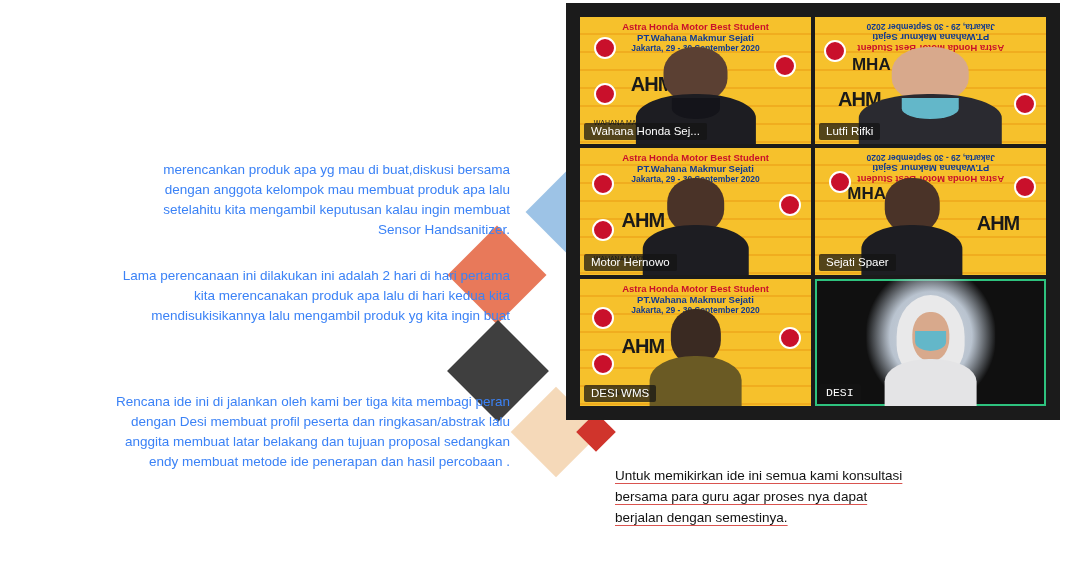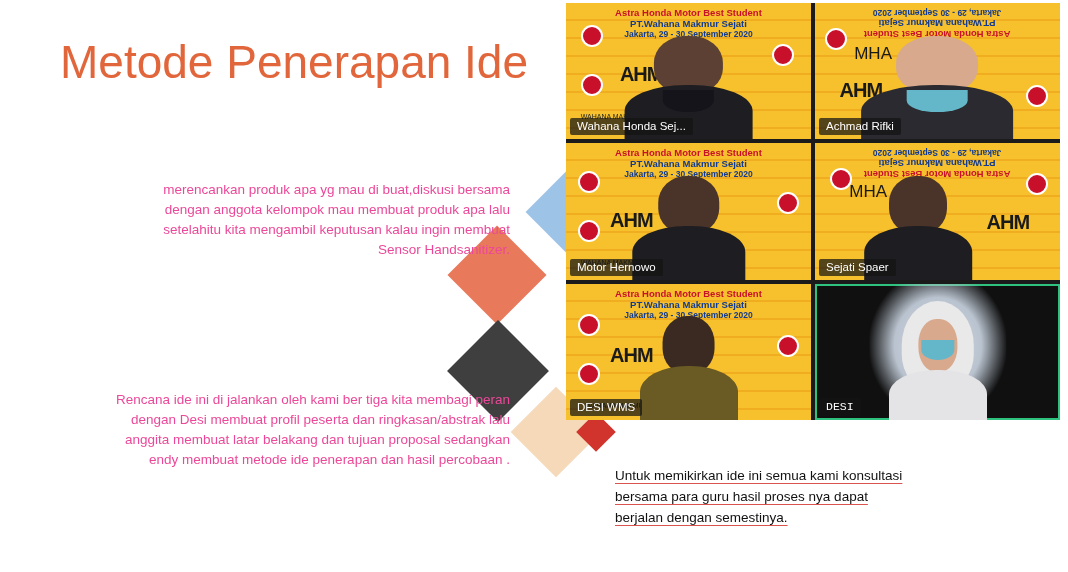--- a/index.html
+++ b/index.html
@@ -31,27 +31,26 @@
     letter-spacing: 0px;
     white-space: nowrap;
     font-weight: normal;
   }
 
   
   .para {
     position: absolute;
     font-size: 13.5px;
     line-height: 20px;
-    color: #ec4899;
+    color: #3b82f6;
     text-align: right;
-    margin-top: 20px;
   }
   #para1 { left: 120px; top: 160px; width: 360px; }
   #para2 { left: 90px;  top: 266px; width: 390px; }
-  #para3 { left: 80px;  top: 370px; width: 400px; }
+  #para3 { left: 80px;  top: 392px; width: 400px; }
 
   #para-bottom {
     position: absolute;
     left: 585px; top: 465px;
     width: 300px;
     font-size: 13.5px;
     line-height: 21px;
     color: #111;
     text-decoration: underline;
     text-decoration-color: #d9534f;
@@ -69,21 +68,21 @@
   #d-dark   { left: 432px; top: 335px; width: 72px; height: 72px; background: #3f3f3f; }
   #d-cream  { left: 494px; top: 400px; width: 64px; height: 64px; background: #f5d9b9; }
   #d-red    { left: 552px; top: 418px; width: 28px; height: 28px; background: #d0342c; }
 
   
   #vc {
     position: absolute;
     left: 536px; top: 3px;
     width: 494px; height: 417px;
     background: #1b1b1b;
-    padding: 0;
+    padding: 14px;
   }
   #vc-grid {
     position: relative;
     width: 100%; height: 100%;
     display: grid;
     grid-template-columns: 1fr 1fr;
     grid-template-rows: 1fr 1fr 1fr;
     gap: 4px;
   }
   .tile {
@@ -134,21 +133,21 @@
   .banner .ahm {
     position: absolute;
     color: #1a1a1a;
     font-weight: bold;
     font-size: 20px;
     letter-spacing: -1px;
   }
   .banner .mha {
     position: absolute;
     color: #1a1a1a;
-    font-weight: normal;
+    font-weight: bold;
     font-size: 17px;
   }
   .banner .logo-dot {
     position: absolute;
     width: 22px; height: 22px;
     border-radius: 50%;
     background: #c9102b;
     border: 2px solid #fff;
   }
   .banner .wm {
@@ -222,31 +221,31 @@
     background: radial-gradient(ellipse at 50% 45%, #d8dde4 0%, #b9c3cf 45%, rgba(20,20,20,0) 72%);
   }
 </style>
 </head>
 <body>
 
 <div id="stage">
 
   <div id="slide">
 
-    <div id="slide-title">Metode Penerapan Ide</div>
 
     <div class="diamond" id="d-blue"></div>
     <div class="diamond" id="d-orange"></div>
     <div class="diamond" id="d-dark"></div>
     <div class="diamond" id="d-cream"></div>
     <div class="diamond" id="d-red"></div>
 
     <div class="para" id="para1">merencankan produk apa yg mau di buat,diskusi bersama dengan anggota kelompok mau membuat produk apa lalu setelahitu kita mengambil keputusan kalau ingin membuat Sensor Handsanitizer.</div>
+    <div class="para" id="para2">Lama perencanaan ini dilakukan ini adalah 2 hari di hari pertama kita merencanakan produk apa lalu di hari kedua kita mendisukisikannya lalu mengambil produk yg kita ingin buat</div>
     <div class="para" id="para3">Rencana ide ini di jalankan oleh kami ber tiga kita membagi peran dengan Desi membuat profil peserta dan ringkasan/abstrak lalu anggita membuat latar belakang dan tujuan proposal sedangkan endy membuat metode ide penerapan dan hasil percobaan .</div>
-    <div id="para-bottom">Untuk memikirkan ide ini semua kami konsultasi bersama para guru hasil proses nya dapat berjalan dengan semestinya.</div>
+    <div id="para-bottom">Untuk memikirkan ide ini semua kami konsultasi bersama para guru agar proses nya dapat berjalan dengan semestinya.</div>
 
     <div id="vc">
       <div id="vc-grid">
 
         <div class="tile">
           <div class="banner">
             <div class="hdr">
               <div>Astra Honda Motor Best Student</div>
               <div class="l2">PT.Wahana Makmur Sejati</div>
               <div class="l3">Jakarta, 29 - 30 September 2020</div>
@@ -275,21 +274,21 @@
             <div class="ahm" style="left:10%; top:56%;">AHM</div>
             <div class="mha" style="left:16%; top:30%;">MHA</div>
             <div class="logo-dot" style="left:4%; top:18%;"></div>
             <div class="logo-dot" style="left:86%; top:60%;"></div>
           </div>
           <div class="person hijab-person" style="width:62%;">
             <div class="head"></div>
             <div class="body" style="background:#2a2a30;"></div>
             <div class="mask"></div>
           </div>
-          <div class="name">Achmad Rifki</div>
+          <div class="name">Lutfi Rifki</div>
         </div>
 
         <div class="tile">
           <div class="banner">
             <div class="hdr">
               <div>Astra Honda Motor Best Student</div>
               <div class="l2">PT.Wahana Makmur Sejati</div>
               <div class="l3">Jakarta, 29 - 30 September 2020</div>
             </div>
             <div class="ahm" style="left:18%; top:48%;">AHM</div>

